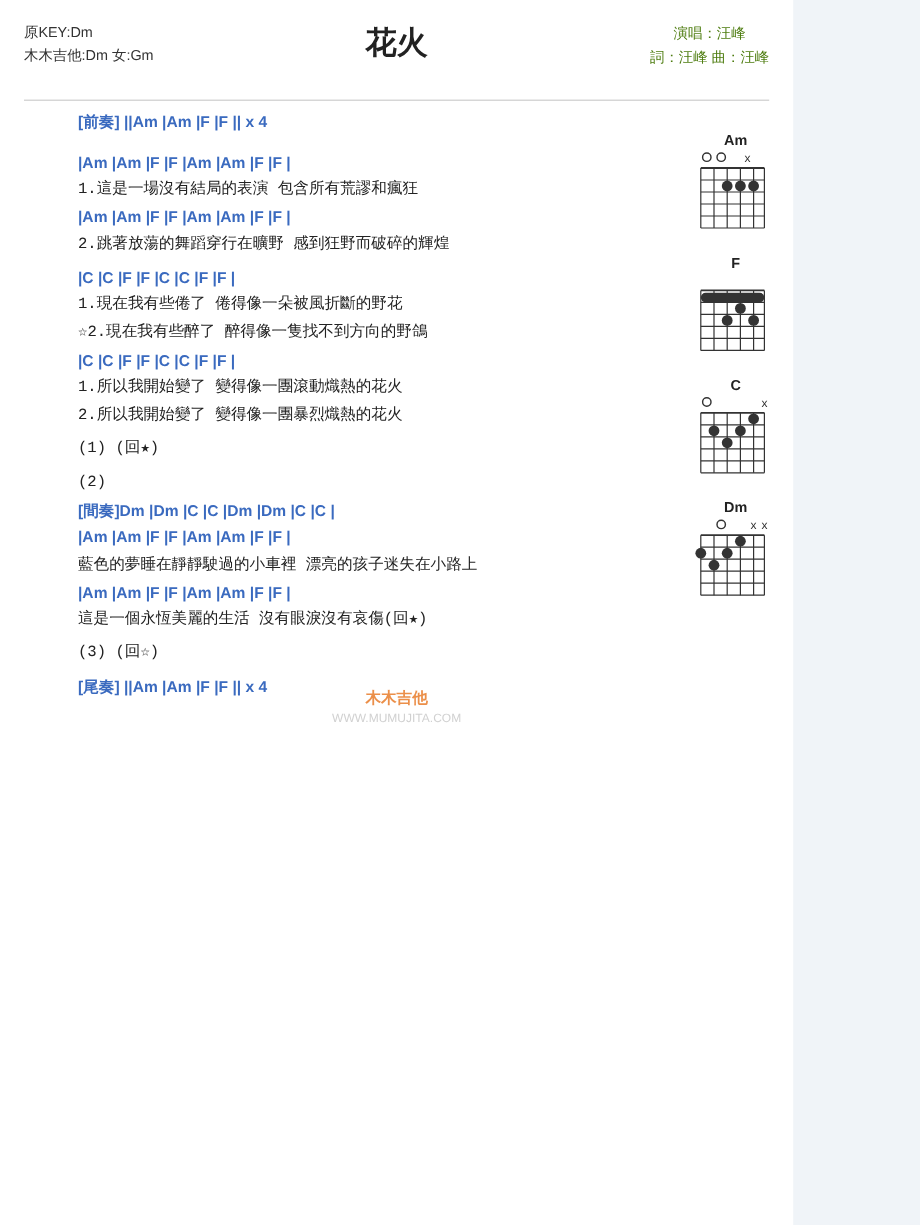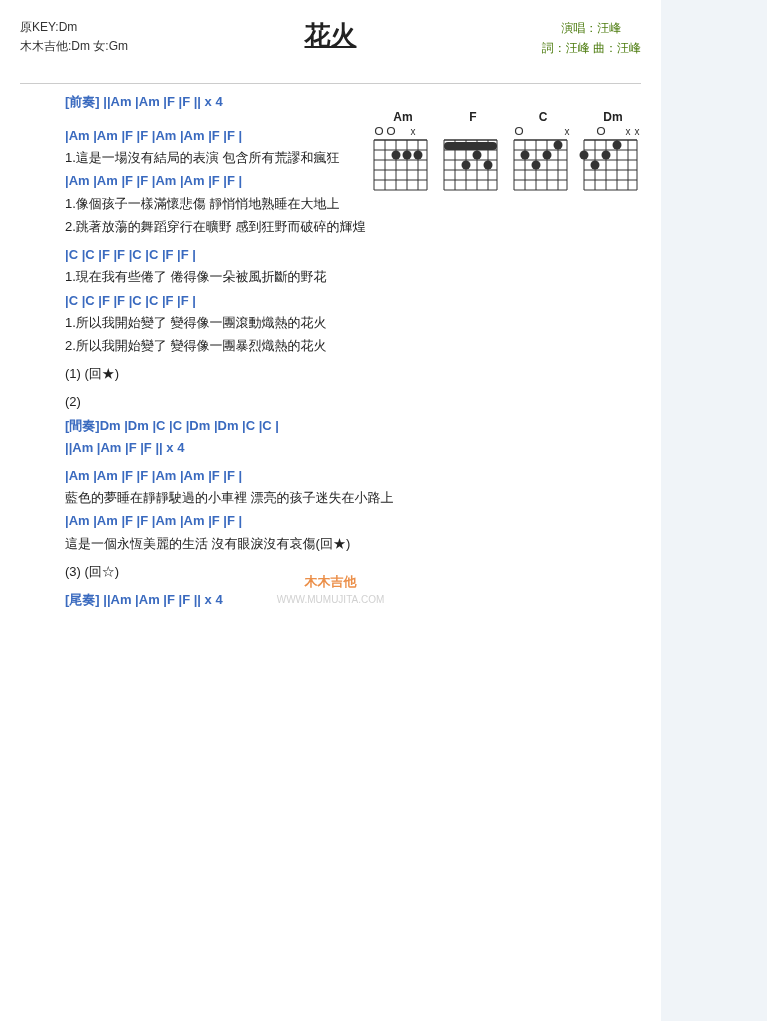--- a/index.html
+++ b/index.html
@@ -20,21 +20,20 @@
     .header-area {
       position: relative;
       margin-bottom: 10px;
     }
     .title-main {
       text-align: center;
       font-size: 26px;
       font-weight: bold;
       color: #222;
       margin-bottom: 2px;
-      text-decoration: underline;
     }
     .key-info {
       position: absolute;
       left: 0;
       top: 0;
       font-size: 12px;
       color: #333;
       line-height: 1.6;
     }
     .performer-info {
@@ -56,20 +55,21 @@
       color: #3a6abf;
       font-weight: bold;
       margin-bottom: 1px;
       line-height: 1.5;
     }
     .lyric-line {
       font-size: 13px;
       color: #222;
       margin-bottom: 1px;
       line-height: 1.55;
+      font-family: Liberation Mono, monospace;
     }
     .section-block {
       margin-bottom: 6px;
       padding-left: 45px;
     }
     .watermark {
       position: absolute;
       left: 50%;
       transform: translateX(-50%);
       bottom: 430px;
@@ -92,22 +92,22 @@
       white-space: nowrap;
       pointer-events: none;
       text-align: center;
     }
     
     .chord-diagrams {
       position: absolute;
       right: 14px;
       top: 110px;
       display: flex;
-      flex-direction: row;
-      gap: 2px;
+      flex-direction: column;
+      gap: 18px;
     }
     .chord-diagram {
       width: 68px;
       text-align: center;
     }
     .chord-diagram-name {
       font-size: 12px;
       font-weight: bold;
       color: #222;
       margin-bottom: 2px;
@@ -155,33 +155,33 @@
     <div class="section-block small-gap">
       <div class="chord-line">  |Am          |Am          |F     |F    |Am         |Am         |F     |F     |</div>
     </div>
     <div class="section-block small-gap">
       <div class="lyric-line">  1.這是一場沒有結局的表演                    包含所有荒謬和瘋狂</div>
     </div>
 
     <div class="section-block small-gap">
       <div class="chord-line">  |Am          |Am          |F     |F    |Am         |Am         |F     |F     |</div>
     </div>
-    <div class="section-block small-gap">
-      <div class="lyric-line">  1.像個孩子一樣滿懷悲傷                      靜悄悄地熟睡在大地上</div>
-    </div>
     <div class="section-block med-gap">
       <div class="lyric-line">  2.跳著放蕩的舞蹈穿行在曠野                  感到狂野而破碎的輝煌</div>
     </div>
 
     <div class="section-block small-gap">
       <div class="chord-line">  |C      |C    |F     |F     |C              |C    |F     |F     |</div>
     </div>
     <div class="section-block small-gap">
       <div class="lyric-line">  1.現在我有些倦了              倦得像一朵被風折斷的野花</div>
     </div>
+    <div class="section-block small-gap">
+      <div class="lyric-line">  ☆2.現在我有些醉了            醉得像一隻找不到方向的野鴿</div>
+    </div>
 
     <div class="section-block small-gap">
       <div class="chord-line">  |C      |C    |F     |F     |C              |C    |F     |F     |</div>
     </div>
     <div class="section-block small-gap">
       <div class="lyric-line">  1.所以我開始變了              變得像一團滾動熾熱的花火</div>
     </div>
     <div class="section-block med-gap">
       <div class="lyric-line">  2.所以我開始變了              變得像一團暴烈熾熱的花火</div>
     </div>
@@ -189,23 +189,20 @@
     <div class="section-block med-gap">
       <div class="lyric-line">(1) (回★)</div>
     </div>
 
     <div class="section-block small-gap">
       <div class="lyric-line">(2)</div>
     </div>
 
     <div class="section-block small-gap">
       <div class="chord-line">[間奏]Dm          |Dm    |C       |C    |Dm          |Dm    |C        |C     |</div>
-    </div>
-    <div class="section-block med-gap">
-      <div class="chord-line">  ||Am  |Am  |F    |F    || x 4</div>
     </div>
 
     <div class="section-block small-gap">
       <div class="chord-line">  |Am       |Am       |F    |F  |Am       |Am      |F    |F     |</div>
     </div>
     <div class="section-block small-gap">
       <div class="lyric-line">  藍色的夢睡在靜靜駛過的小車裡   漂亮的孩子迷失在小路上</div>
     </div>
 
     <div class="section-block small-gap">

